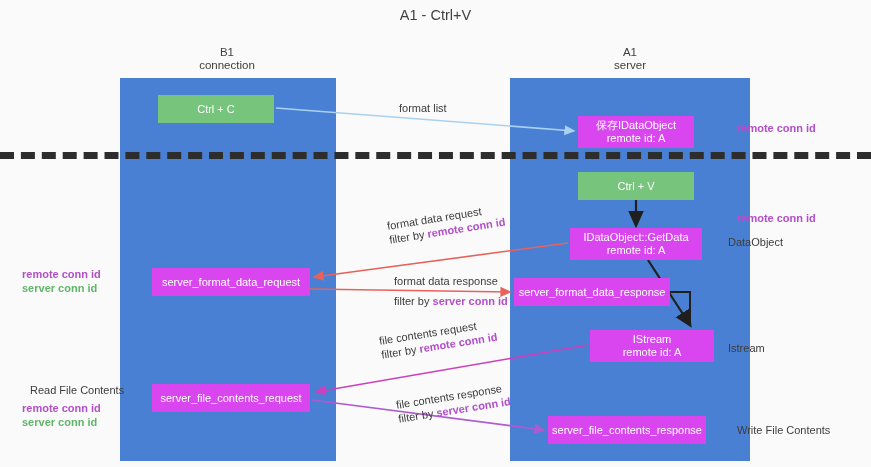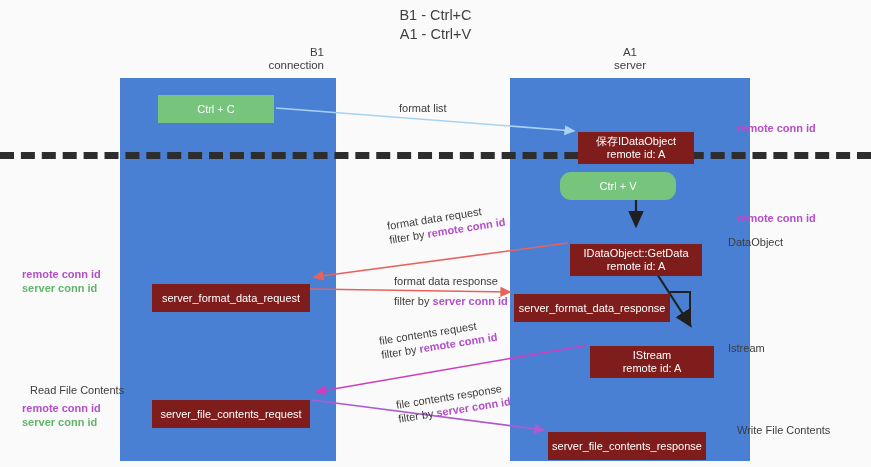--- a/index.html
+++ b/index.html
@@ -16,44 +16,44 @@
   
   .col{position:absolute;background:#4a80d4;}
   #col-b1{left:120px;top:78px;width:216px;height:383px;} 
   .col-a1-box{position:absolute;left:510px;top:78px;width:240px;height:383px;background:#4a80d4;}
 
   
   .col-head{
     position:absolute;text-align:center;font-size:11.5px;line-height:13px;
     color:#404040;
   }
-  #head-b1{left:108px;top:46px;width:216px;text-align:right;}
+  #head-b1{left:119px;top:46px;width:216px;}
   #head-a1{left:510px;top:46px;width:240px;}
 
   #title{
     position:absolute;left:0;top:6px;width:871px;text-align:center;
     font-size:14.5px;line-height:19px;color:#404040;
   }
 
   
   .node{
     position:absolute;
     display:flex;align-items:center;justify-content:center;
     text-align:center;
     color:#ffffff;
     font-size:11px;line-height:13px;
     box-sizing:border-box;
     padding:12px 4px;
   }
-  .orange{background:#7f1d1d;margin-top:16px;}
+  .orange{background:#d946ef;}
   .green{background:#77c47c;}
 
   #n-ctrlc{left:158px;top:95px;width:116px;height:28px;}
   #n-dataobj{left:578px;top:116px;width:116px;height:32px;}
-  #n-ctrlv{left:560px;top:172px;width:116px;height:28px;border-radius:11px;}
+  #n-ctrlv{left:578px;top:172px;width:116px;height:28px;}
   #n-getdata{left:570px;top:228px;width:132px;height:32px;}
   #n-sfdreq{left:152px;top:268px;width:158px;height:28px;}
   #n-sfdresp{left:514px;top:278px;width:156px;height:28px;}
   #n-istream{left:590px;top:330px;width:124px;height:32px;}
   #n-sfcreq{left:152px;top:384px;width:158px;height:28px;}
   #n-sfcresp{left:548px;top:416px;width:158px;height:28px;text-align:center;}
 
   
   .lbl{position:absolute;font-size:11px;line-height:14px;color:#3c3c3c;white-space:nowrap;}
   .purple{color:#b34fc9;font-weight:bold;}
@@ -84,21 +84,20 @@
     border-top:7px dashed #2d2d2d;
   }
   svg#wires{position:absolute;left:0;top:0;width:871px;height:467px;pointer-events:none;}
 </style>
 </head>
 <body>
 
 <div id="stage">
 
   <div id="title">
-    <div>B1 - Ctrl+C</div>
     <div>A1 - Ctrl+V</div>
   </div>
 
   <div id="head-b1" class="col-head">
     <div>B1</div>
     <div>connection</div>
   </div>
   <div id="head-a1" class="col-head">
     <div>A1</div>
     <div>server</div>

